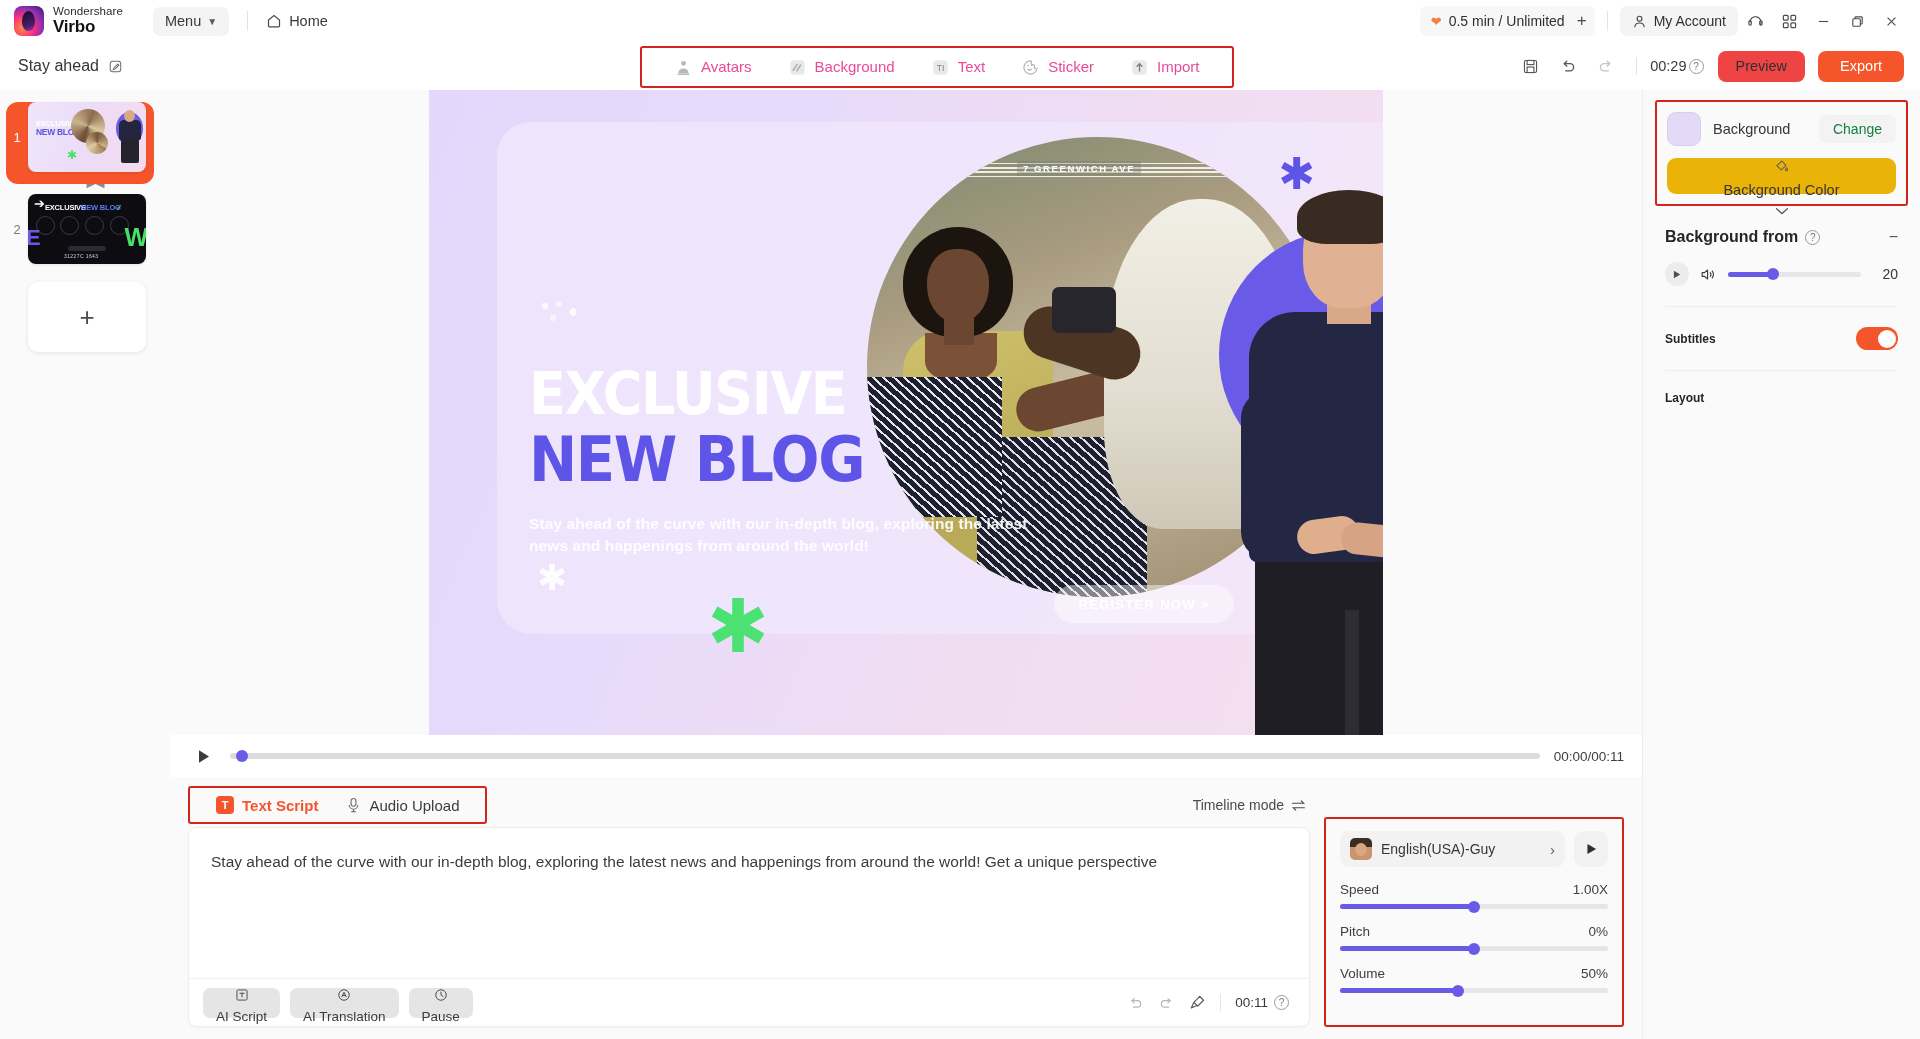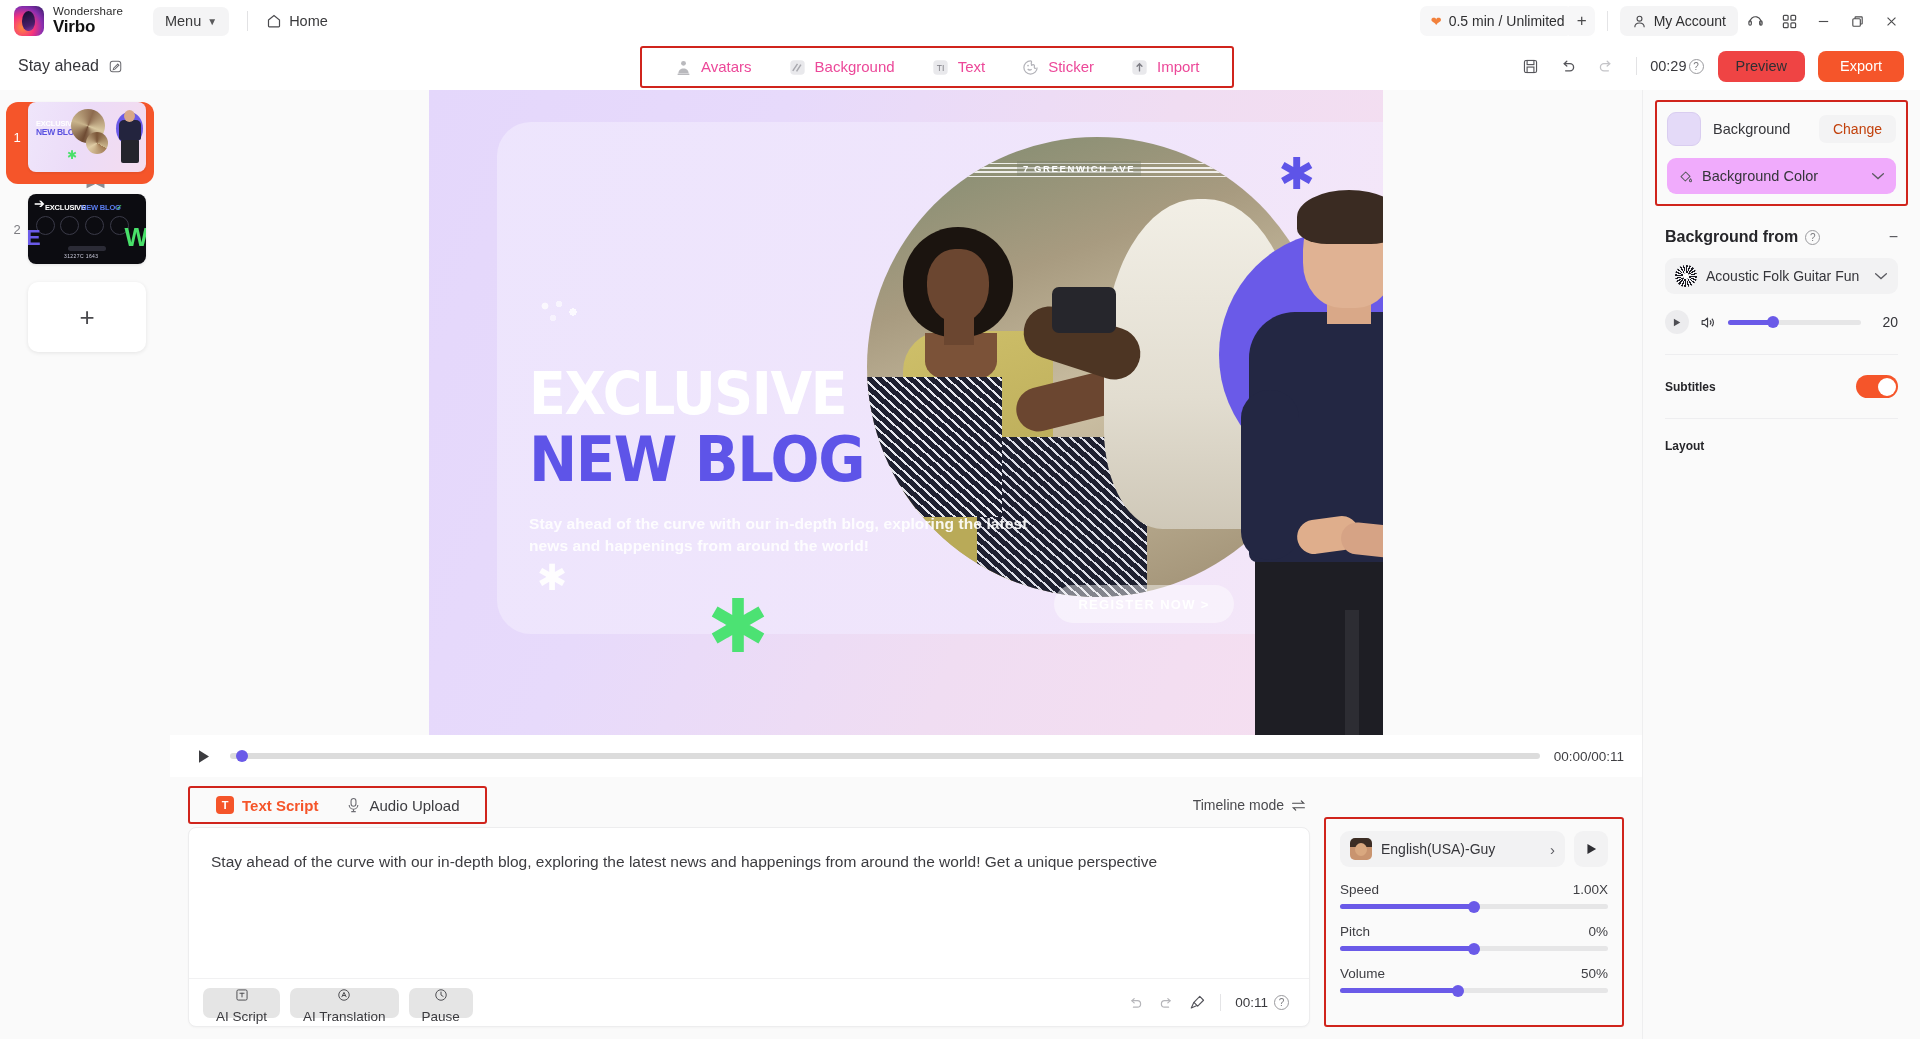--- a/index.html
+++ b/index.html
@@ -273,23 +273,23 @@
   .slider-knob { position:absolute; top:-3.5px; width:12px; height:12px; border-radius:50%; background:#6a5ae8; transform:translateX(-6px);}
 
   
   .rightbar { width:278px; flex:0 0 278px; background:#fafafa; border-left:1px solid #eeeeef;
     padding:0; display:flex; flex-direction:column; }
   .bg-box { margin:10px 12px 0 12px; border:2px solid #d0241c; border-radius:3px; padding:10px 10px; }
   .bg-row { display:flex; align-items:center; gap:12px; }
   .bg-swatch { width:34px; height:34px; border-radius:9px; background:#e4daf8; border:1px solid #d9cdf0; cursor:pointer;}
   .bg-label { font-size:14.5px; color:#35353a; flex:1; }
   .change-btn { height:28px; padding:0 14px; border-radius:7px; background:#f3f3f4; font-size:14px;
-    color:#c2410c; display:flex; align-items:center; cursor:pointer;}
-  .bgcolor-sel { margin-top:12px; height:36px; border-radius:9px; background:#f0abfc; display:flex;
-    align-items:center; padding:0 11px; gap:9px; cursor:pointer;}
+    color:#15803d; display:flex; align-items:center; cursor:pointer;}
+  .bgcolor-sel { margin-top:12px; height:36px; border-radius:9px; background:#eab308; display:flex;
+    align-items:center; padding:0 11px; gap:9px; cursor:pointer;flex-direction:column;}
   .bgcolor-sel .lbl { flex:1; font-size:14.5px; color:#35353a; }
 
   .sec { padding:0 22px; }
   .sec-head { display:flex; align-items:center; gap:7px; margin-top:22px; }
   .sec-title { font-size:16px; font-weight:700; color:#26262a; }
   .sec-minus { margin-left:auto; color:#55555a; font-size:16px; cursor:pointer; line-height:1;}
   .music-sel { margin-top:12px; height:36px; border-radius:9px; background:#f2f2f3; display:flex;
     align-items:center; padding:0 10px; gap:9px; cursor:pointer;}
   .music-ico { width:22px; height:22px; border-radius:50%; flex:0 0 22px;
     background:repeating-conic-gradient(#1b1b22 0 9deg,#f2f2f4 9deg 18deg); position:relative;}
@@ -763,29 +763,20 @@
           </span>
         </div>
       </div>
 
       <div class="sec">
         <div class="sec-head">
           <span class="sec-title">Background from</span>
           <span class="qmark">?</span>
           <span class="sec-minus">−</span>
         </div>
-        <div class="music-sel">
-          <span class="music-ico"></span>
-          <span class="music-name">Acoustic Folk Guitar Fun</span>
-          <span>
-            <svg width="14" height="9" viewBox="0 0 14 9" fill="none" stroke="#5a5a60" stroke-width="1.3" stroke-linecap="round">
-                <path d="M1.6 1.8L7 6.6l5.4-4.8"></path>
-              </svg>
-          </span>
-        </div>
         <div class="music-ctl">
           <span class="mc-play">
             <svg width="8" height="9" viewBox="0 0 9 10" fill="#4e4e54">
                 <path d="M1 .8L8.2 5 1 9.2z"></path>
               </svg>
           </span>
           <span>
             <svg width="17" height="15" viewBox="0 0 18 16" fill="none" stroke="#3e3e43" stroke-width="1.2" stroke-linejoin="round">
               <path d="M2.2 6h2.6L8 3.2v9.6L4.8 10H2.2z"></path>
                 <path d="M10.6 5.8a3.2 3.2 0 0 1 0 4.4M12.6 4a5.6 5.6 0 0 1 0 8"></path>

